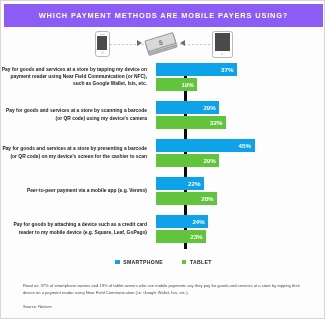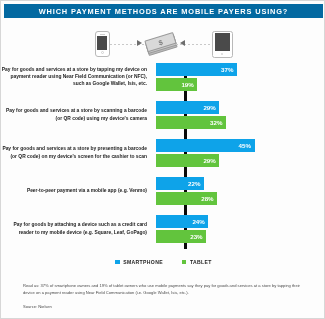--- a/index.html
+++ b/index.html
@@ -22,22 +22,22 @@
     background: #fdfdfd;
     overflow: hidden;
   }
 
   
   .title-bar {
     position: absolute;
     left: 3px;
     top: 3px;
     width: 319px;
-    height: 14px;
-    background: #0369a1;
+    height: 23px;
+    background: #8b5cf6;
     display: flex;
     align-items: center;
     justify-content: center;
   }
   .title-text {
     color: #ffffff;
     font-size: 7.4px;
     font-weight: bold;
     letter-spacing: 0.85px;
     white-space: nowrap;

